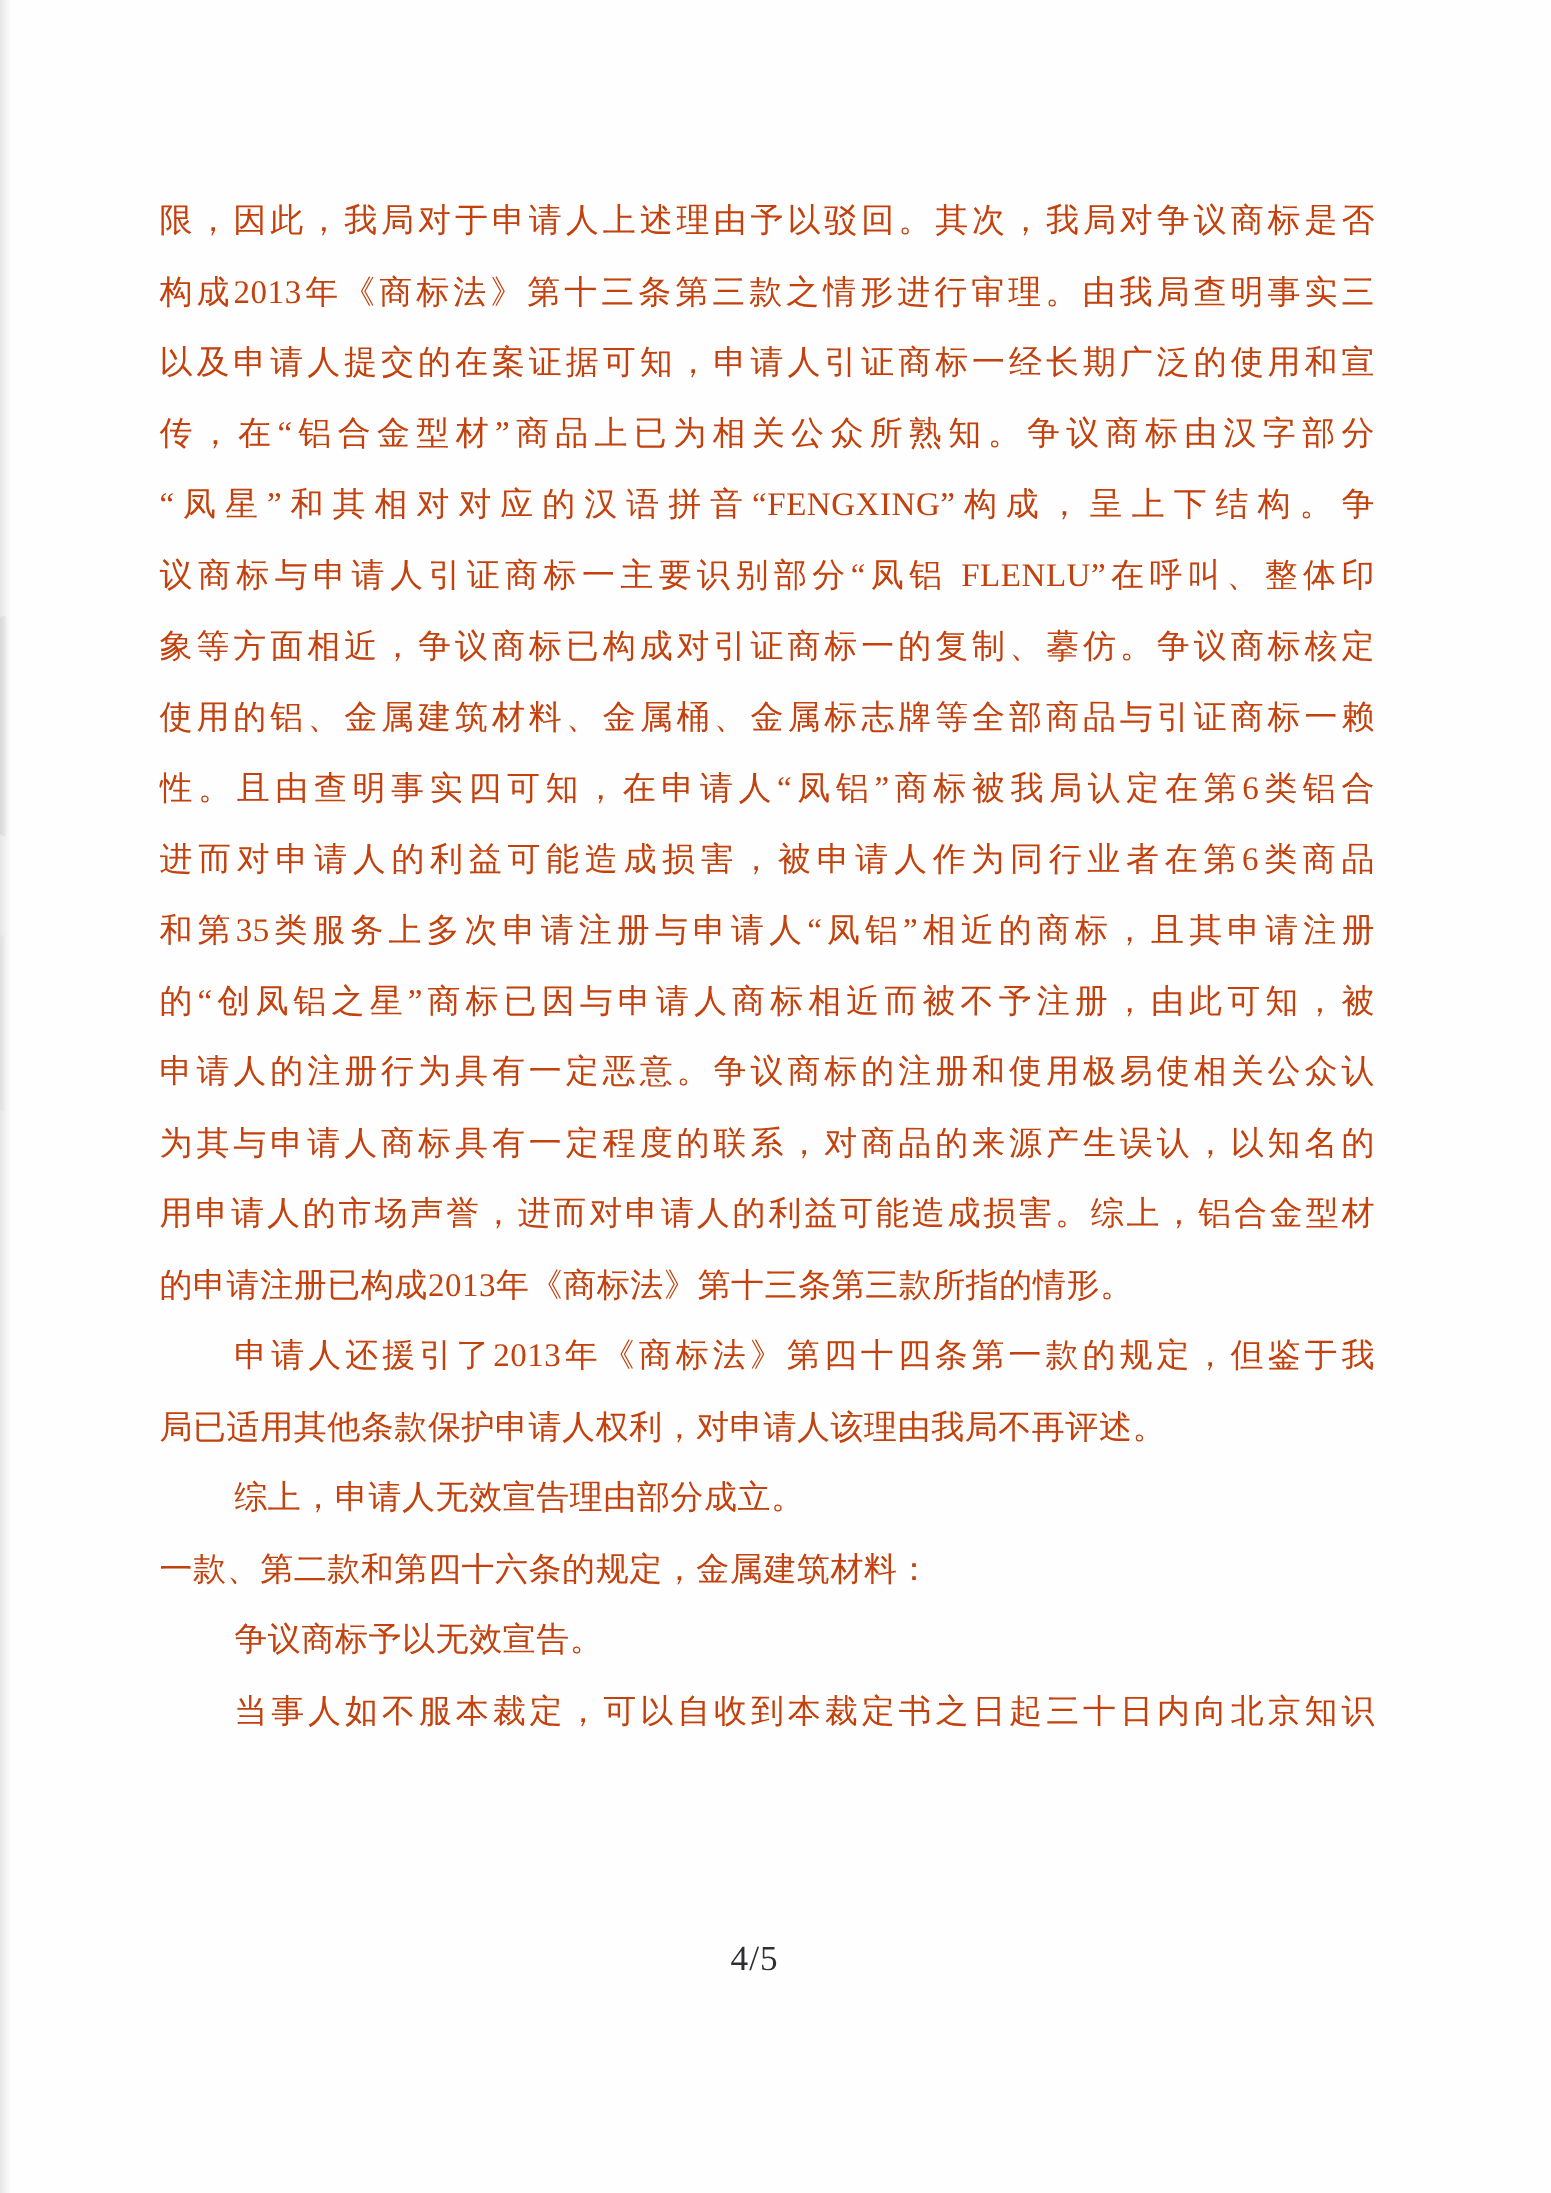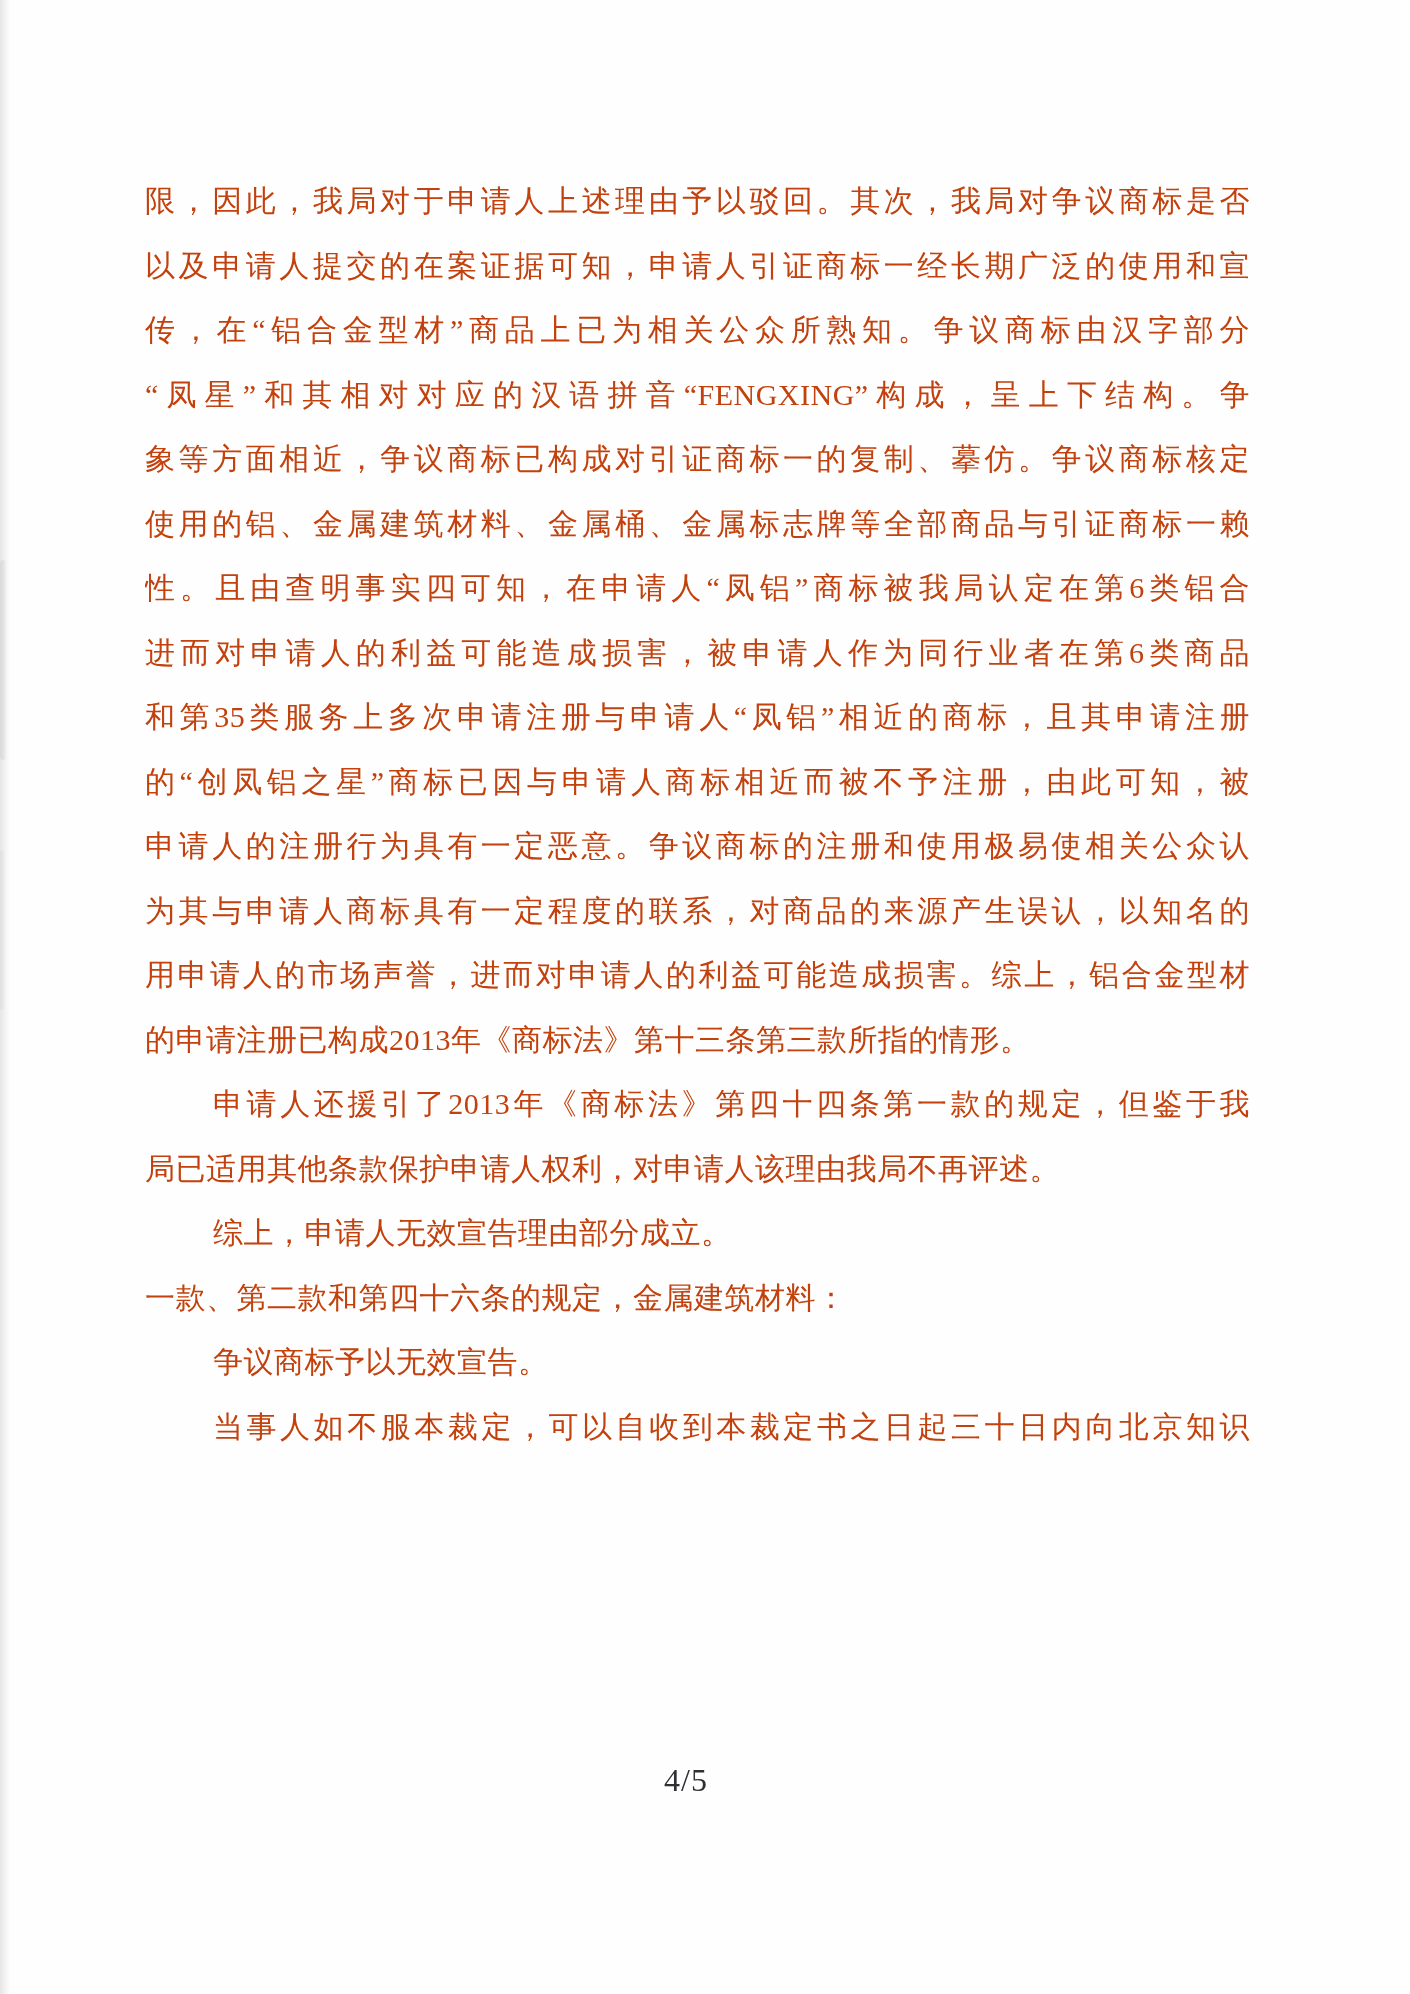--- a/index.html
+++ b/index.html
@@ -85,23 +85,25 @@
 </head>
 <body>
 
 <div class="page">
   <div class="scan-edge"></div>
   <div class="scan-smudge-1"></div>
   <div class="scan-smudge-2"></div>
 
   <div class="text-block" id="text-block">
       <div class="line j">限，因此，我局对于申请人上述理由予以驳回。其次，我局对争议商标是否</div>
+      <div class="line j">构成2013年《商标法》第十三条第三款之情形进行审理。由我局查明事实三</div>
       <div class="line j">以及申请人提交的在案证据可知，申请人引证商标一经长期广泛的使用和宣</div>
       <div class="line j">传，在“铝合金型材”商品上已为相关公众所熟知。争议商标由汉字部分</div>
       <div class="line j">“凤星”和其相对对应的汉语拼音“FENGXING”构成，呈上下结构。争</div>
+      <div class="line j">议商标与申请人引证商标一主要识别部分“凤铝 FLENLU”在呼叫、整体印</div>
       <div class="line j">象等方面相近，争议商标已构成对引证商标一的复制、摹仿。争议商标核定</div>
       <div class="line j">使用的铝、金属建筑材料、金属桶、金属标志牌等全部商品与引证商标一赖</div>
       <div class="line j">性。且由查明事实四可知，在申请人“凤铝”商标被我局认定在第6类铝合</div>
       <div class="line j">进而对申请人的利益可能造成损害，被申请人作为同行业者在第6类商品</div>
       <div class="line j">和第35类服务上多次申请注册与申请人“凤铝”相近的商标，且其申请注册</div>
       <div class="line j">的“创凤铝之星”商标已因与申请人商标相近而被不予注册，由此可知，被</div>
       <div class="line j">申请人的注册行为具有一定恶意。争议商标的注册和使用极易使相关公众认</div>
       <div class="line j">为其与申请人商标具有一定程度的联系，对商品的来源产生误认，以知名的</div>
       <div class="line j">用申请人的市场声誉，进而对申请人的利益可能造成损害。综上，铝合金型材</div>
       <div class="line">的申请注册已构成2013年《商标法》第十三条第三款所指的情形。</div>

